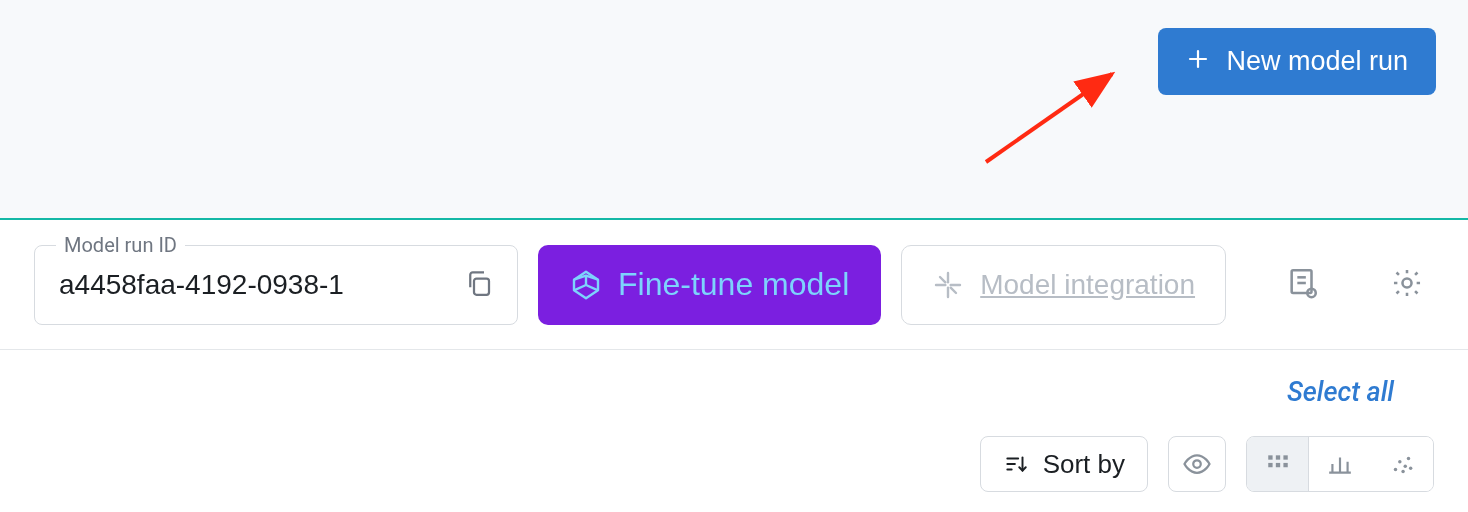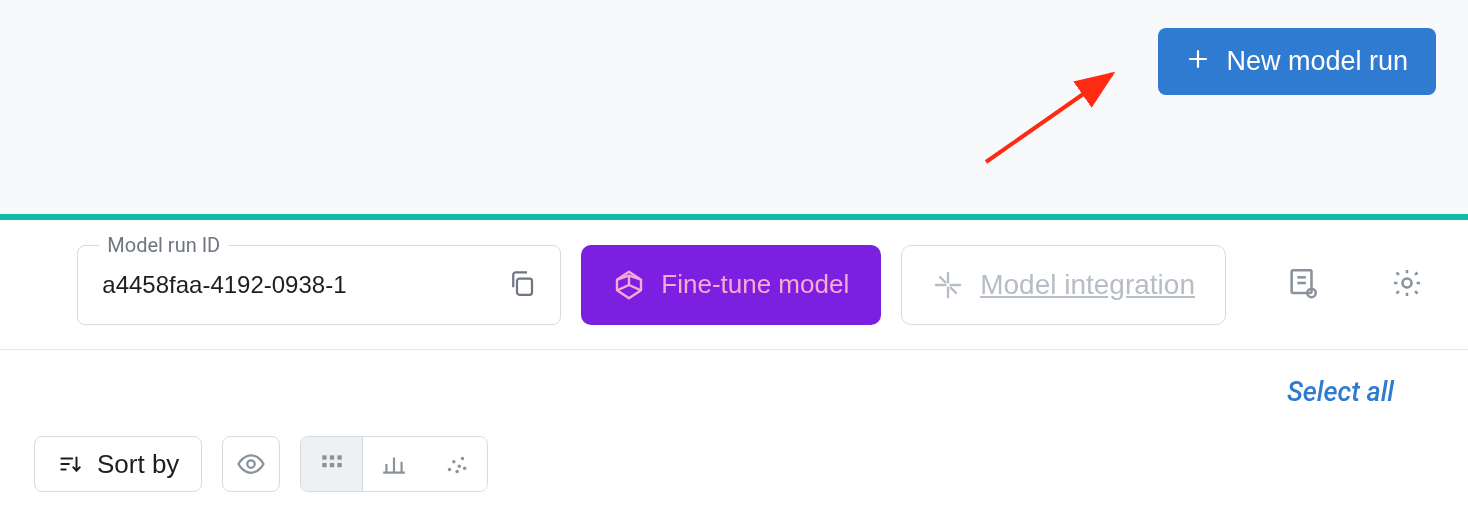--- a/index.html
+++ b/index.html
@@ -8,21 +8,21 @@
       background: #ffffff;
       width: 1468px;
       height: 512px;
       overflow: hidden;
       position: relative;
     }
 
     .top-region {
       height: 220px;
       background: #f7f9fb;
-      border-bottom: 6px solid #14b8a6;
+      border-bottom: 2px solid #14b8a6;
       position: relative;
     }
 
     .new-run-btn {
       position: absolute;
       top: 28px;
       right: 32px;
       background: #2f7bd1;
       color: #ffffff;
       border: none;
@@ -47,42 +47,41 @@
       pointer-events: none;
     }
 
     .toolbar {
       display: flex;
       align-items: center;
       gap: 20px;
       padding: 22px 34px;
       border-bottom: 1px solid #e4e7ea;
       height: 130px;
-      justify-content: flex-end;
     }
 
     .field-wrap {
       position: relative;
       flex: 0 0 484px;
     }
     .field-label {
       position: absolute;
       top: -12px;
       left: 22px;
       background: #ffffff;
       padding: 0 8px;
       color: #6f7681;
       font-size: 20px;
     }
     .id-input {
       width: 100%;
       height: 80px;
       border: 1px solid #d7dbe0;
       border-radius: 8px;
-      font-size: 24px;
+      font-size: 28px;
       color: #1b1f23;
       padding: 0 64px 0 24px;
       background: #ffffff;
       text-overflow: clip;
       overflow: hidden;
       white-space: nowrap;
     }
     .copy-icon-btn {
       position: absolute;
       right: 18px;
@@ -93,22 +92,22 @@
       cursor: pointer;
       color: #6f7681;
       padding: 6px;
     }
 
     .primary-pill {
       height: 80px;
       border: none;
       border-radius: 10px;
       background: #7b1fe0;
-      color: #f9a8d4;
-      font-size: 26px;
+      color: #7dd3fc;
+      font-size: 32px;
       font-weight: 500;
       display: flex;
       align-items: center;
       gap: 16px;
       padding: 0 32px;
       cursor: pointer;
     }
 
     .ghost-pill {
       height: 80px;
@@ -142,20 +141,21 @@
       text-align: right;
       color: #2f7bd1;
       font-size: 27px;
       font-weight: 500;
       cursor: pointer;
       padding: 8px 40px 8px 0;
     }
 
     .controls-row {
       display: flex;
+      justify-content: flex-end;
       align-items: center;
       gap: 20px;
       padding: 20px 34px 0 34px;
     }
     .sort-btn {
       height: 56px;
       border: 1px solid #d7dbe0;
       border-radius: 8px;
       background: #ffffff;
       color: #1b1f23;

